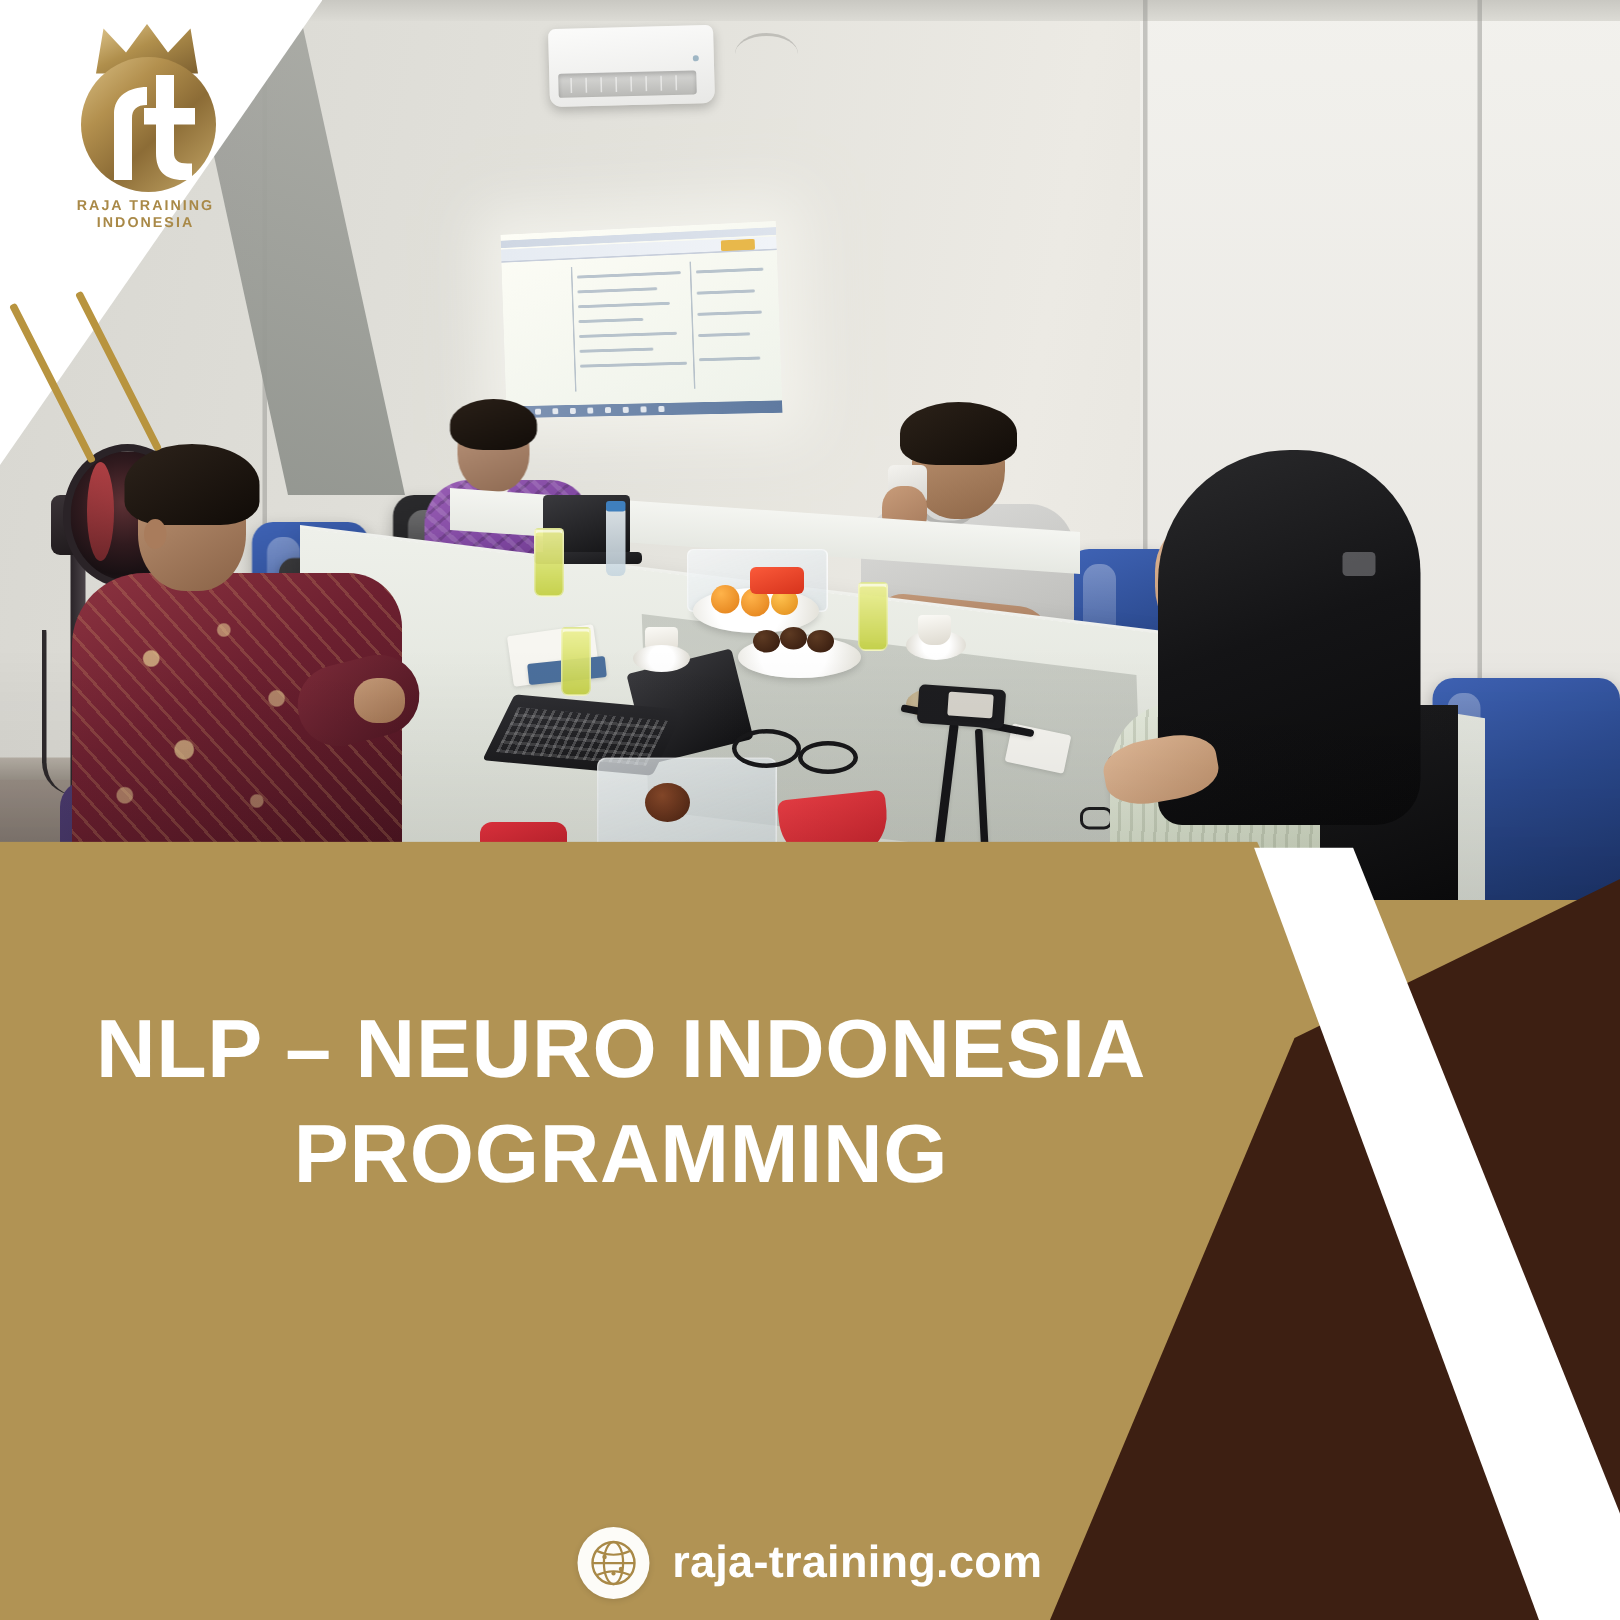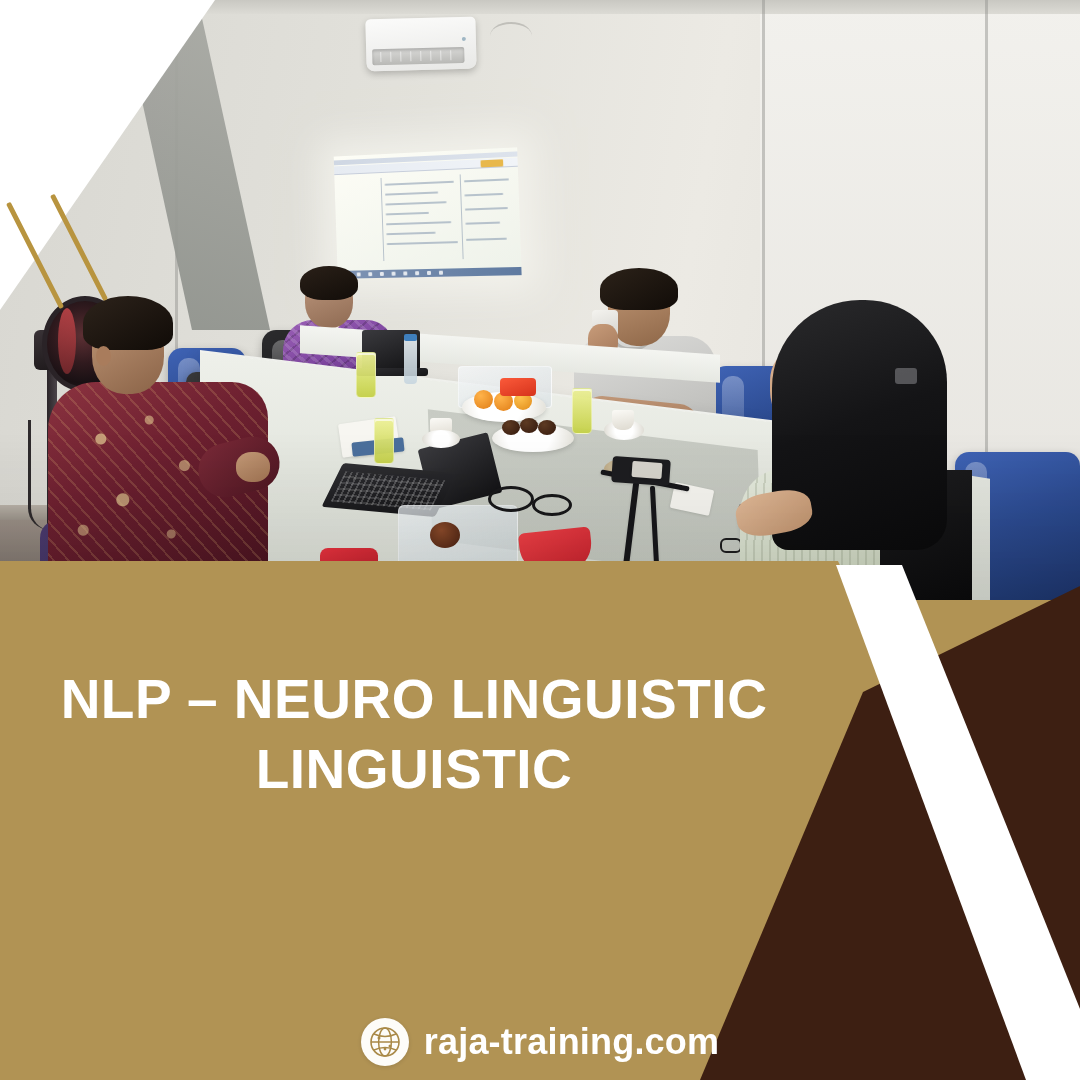--- a/index.html
+++ b/index.html
@@ -260,21 +260,21 @@
   .headline{position:absolute;left:0;top:572px;width:838px;text-align:center;
     font-size:80px;font-weight:700;letter-spacing:7px;color:#ffffff;line-height:1;}
   .subline{position:absolute;left:0;top:664px;width:828px;text-align:center;
     font-size:55px;font-weight:700;letter-spacing:.5px;color:#ffffff;line-height:1.28;}
 
   
   .footer{position:absolute;left:0;top:1012px;width:1080px;height:60px;
     display:flex;align-items:center;justify-content:center;gap:15px;}
   .globe{width:48px;height:48px;border-radius:50%;background:#fdfcf8;
     display:flex;align-items:center;justify-content:center;box-shadow:0 1px 4px rgba(0,0,0,.12);}
-  .site{font-size:36px;font-weight:700;color:#ffffff;letter-spacing:.2px;}
+  .site{font-size:30px;font-weight:700;color:#ffffff;letter-spacing:.2px;}
 </style>
 </head>
 <body>
 
 <div id="poster">
 
   <div id="photo">
     <div class="wall-main"></div>
     <div class="wall-right"></div>
     <div class="wall-top"></div>
@@ -454,27 +454,45 @@
     </div>
 
     <div class="photo-dim"></div>
   </div>
 
   <div class="corner-grey"></div>
   <div class="corner-white"></div>
   <div class="stripe-gold s1"></div>
   <div class="stripe-gold s2"></div>
 
+  <div class="logo">
+    <svg class="logo-crown" viewBox="0 0 72 34">
+      <defs>
+        <linearGradient id="gcrown" x1="0" y1="0" x2="1" y2="1">
+          <stop offset="0%" stop-color="#e0c78f"></stop>
+            <stop offset="45%" stop-color="#b08f4c"></stop>
+          <stop offset="100%" stop-color="#7d6030"></stop>
+        </linearGradient>
+      </defs>
+      <path d="M2 33 L7 3 L22 19 L36 0 L50 19 L65 3 L70 33 Z" fill="url(#gcrown)"></path>
+    </svg>
+    <div class="logo-circle"></div>
+    <svg class="logo-rt" viewBox="0 0 62 70">
+      <path d="M6 70 L6 26 C6 14 16 8 28 8 L28 20 C21 20 18 23 18 29 L18 70 Z" fill="#ffffff"></path>
+      <path d="M34 0 L46 0 L46 22 L60 22 L60 33 L46 33 L46 52 C46 57 49 59 55 59 L58 59 L58 70 L52 70 C40 70 34 64 34 52 L34 33 L26 33 L26 22 L34 22 Z" fill="#ffffff"></path>
+    </svg>
+    <div class="logo-text">RAJA TRAINING INDONESIA</div>
+  </div>
 
   <div class="banner"></div>
   <div class="brown-wedge"></div>
   <div class="white-slash"></div>
   <div class="white-slash2"></div>
 
-  <div class="subline">NLP – NEURO LINGUISTIC LINGUISTIC</div>
+  <div class="subline">NLP – NEURO INDONESIA PROGRAMMING</div>
 
   <div class="footer">
     <div class="globe">
       <svg width="34" height="34" viewBox="0 0 34 34">
         <circle cx="17" cy="17" r="14" fill="none" stroke="#A98947" stroke-width="1.6"></circle>
         <ellipse cx="17" cy="17" rx="6.4" ry="14" fill="none" stroke="#A98947" stroke-width="1.5"></ellipse>
         <line x1="3" y1="17" x2="31" y2="17" stroke="#A98947" stroke-width="1.5"></line>
         <path d="M6 9 Q17 14 28 9" fill="none" stroke="#A98947" stroke-width="1.4"></path>
         <path d="M6 25 Q17 20 28 25" fill="none" stroke="#A98947" stroke-width="1.4"></path>
         <circle cx="11" cy="13" r="1.5" fill="#A98947"></circle>

